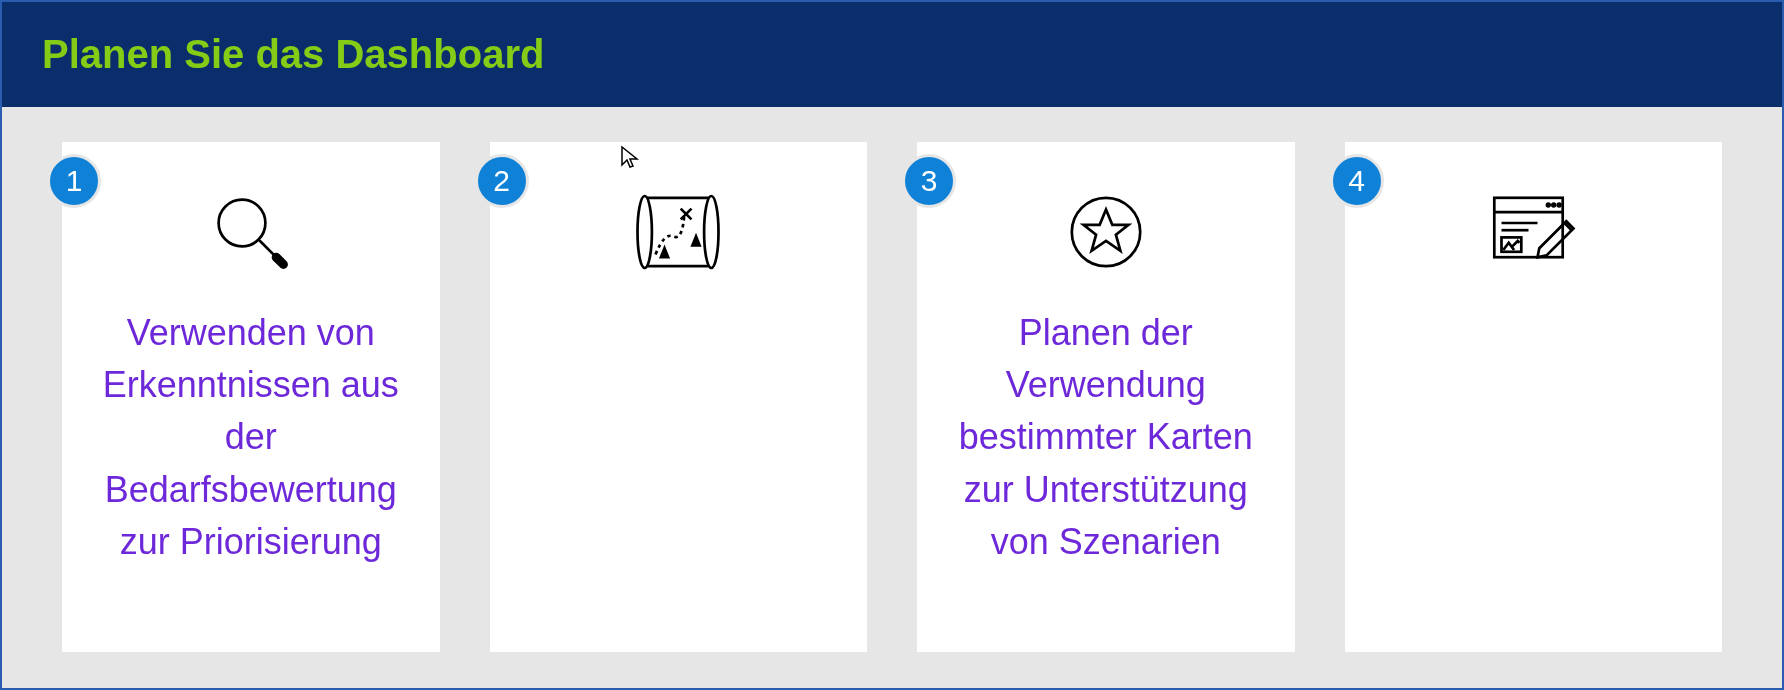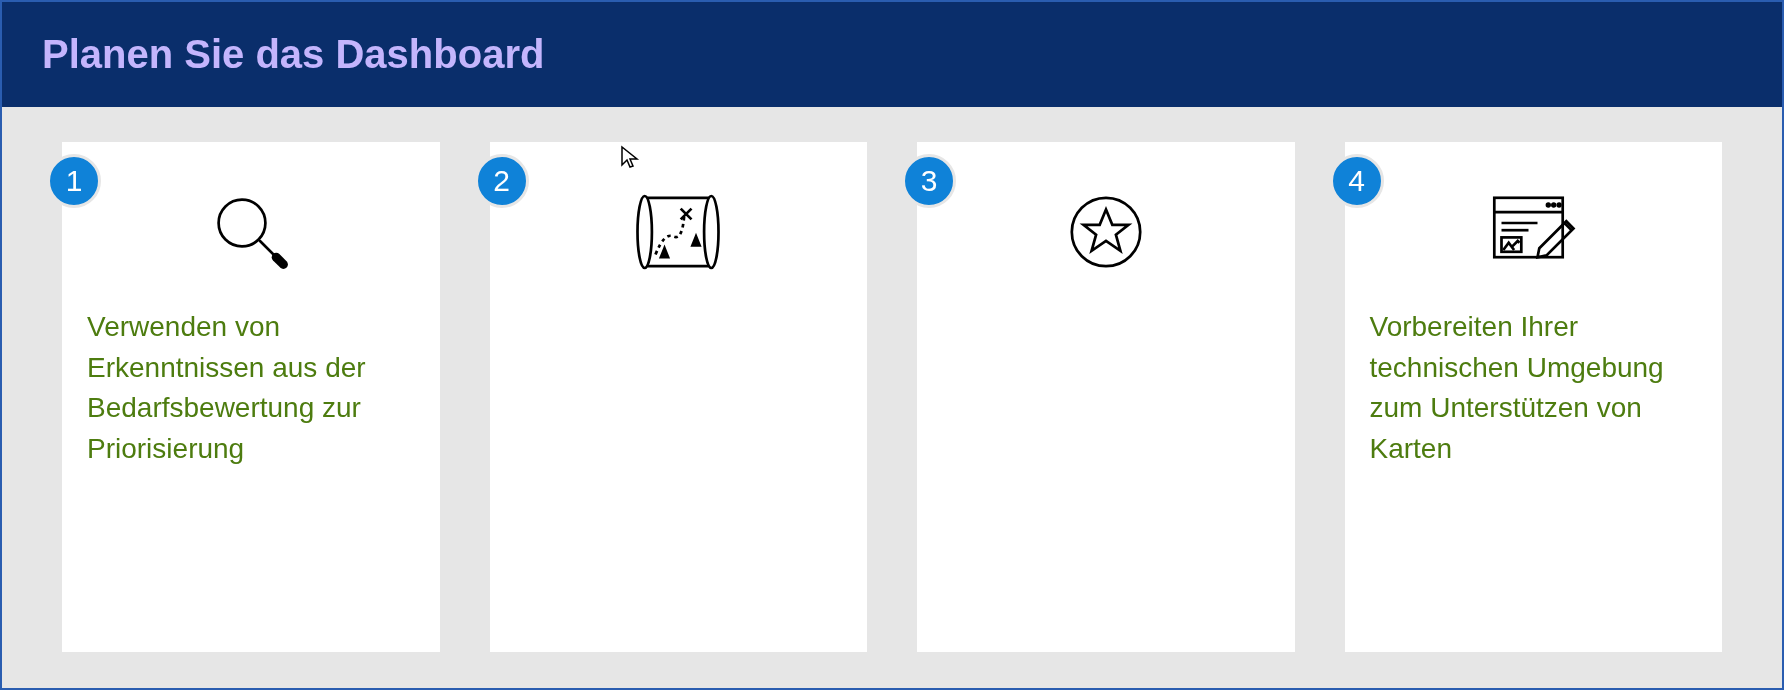--- a/index.html
+++ b/index.html
@@ -14,21 +14,21 @@
       height: 690px;
     }
     .container {
       width: 100%;
       height: 100%;
       background: #e6e6e6;
       border: 2px solid #2a5db0;
     }
     .header {
       background: #0a2e6b;
-      color: #c4b5fd;
+      color: #84cc16;
       padding: 30px 40px;
       font-size: 40px;
       font-weight: 600;
     }
     .body {
       display: flex;
       gap: 50px;
       padding: 35px 60px 35px 60px;
       justify-content: space-between;
     }
@@ -59,23 +59,24 @@
       border: 3px solid #e6e6e6;
     }
     .icon-wrap {
       height: 120px;
       display: flex;
       align-items: center;
       justify-content: center;
       margin-top: 10px;
     }
     .card-text {
-      font-size: 28px;
+      text-align: center;
+      font-size: 36px;
       line-height: 1.45;
-      color: #4d7c0f;
+      color: #6d28d9;
       margin-top: 15px;
       font-weight: 400;
     }
     .cursor {
       position: absolute;
       top: 145px;
       left: 620px;
       pointer-events: none;
     }
     svg { display: block; }
@@ -124,20 +125,21 @@
     <div class="card">
       <div class="badge">
         <span>3</span>
       </div>
       <div class="icon-wrap">
         <svg width="90" height="90" viewBox="0 0 100 100" fill="none" stroke="#000" stroke-width="3">
           <circle cx="50" cy="50" r="38"></circle>
           <path d="M50 25 L57 42 L75 42 L61 53 L66 71 L50 60 L34 71 L39 53 L25 42 L43 42 Z"></path>
         </svg>
       </div>
+      <div class="card-text">Planen der Verwendung bestimmter Karten zur Unterstützung von Szenarien</div>
     </div>
 
     <div class="card">
       <div class="badge">
         <span>4</span>
       </div>
       <div class="icon-wrap">
         <svg width="100" height="90" viewBox="0 0 110 100" fill="none" stroke="#000" stroke-width="3">
           <rect x="12" y="12" width="76" height="66"></rect>
           <line x1="12" y1="28" x2="88" y2="28"></line>
@@ -145,21 +147,20 @@
           <circle cx="78" cy="20" r="1.5" fill="#000"></circle>
           <circle cx="84" cy="20" r="1.5" fill="#000"></circle>
           <line x1="20" y1="40" x2="60" y2="40"></line>
           <line x1="20" y1="48" x2="50" y2="48"></line>
           <rect x="20" y="56" width="22" height="16"></rect>
           <path d="M22 70 L28 62 L34 70 M32 66 L38 60 L40 62"></path>
           <path d="M62 68 L92 38 L100 46 L70 76 L60 78 Z"></path>
           <line x1="90" y1="40" x2="98" y2="48"></line>
         </svg>
       </div>
-      <div class="card-text">Vorbereiten Ihrer technischen Umgebung zum Unterstützen von Karten</div>
     </div>
 
   </div>
 
   <div class="cursor">
     <svg width="20" height="26" viewBox="0 0 20 26" fill="none" stroke="#000" stroke-width="1.5">
       <path d="M2 2 L2 20 L7 15 L10 22 L13 21 L10 14 L17 14 Z" fill="#fff"></path>
     </svg>
   </div>
 </div>

